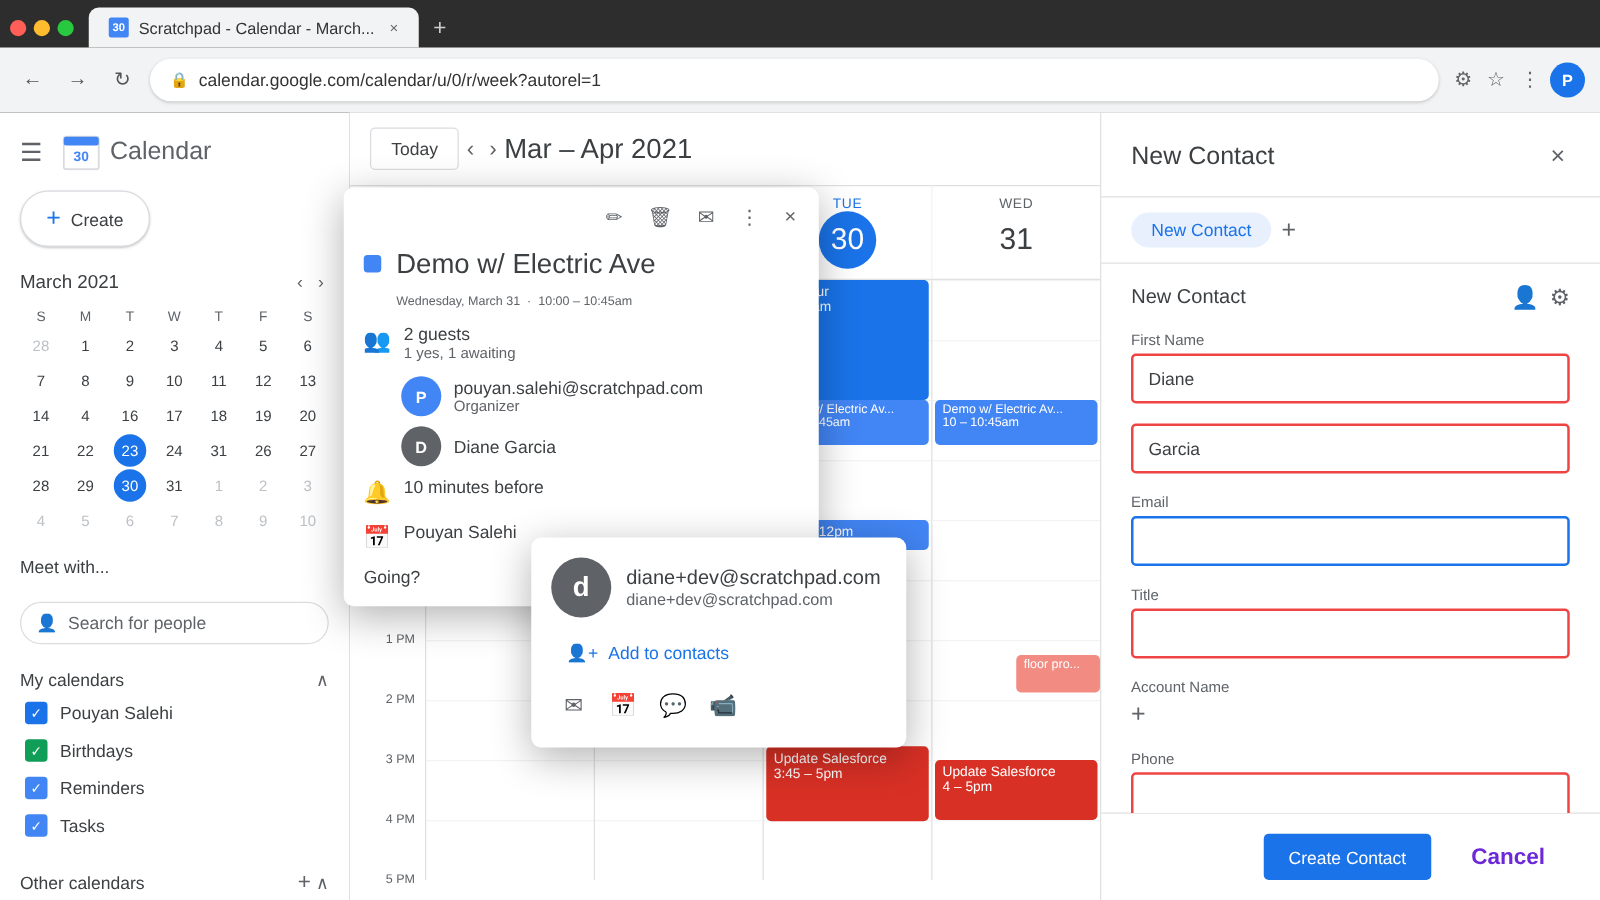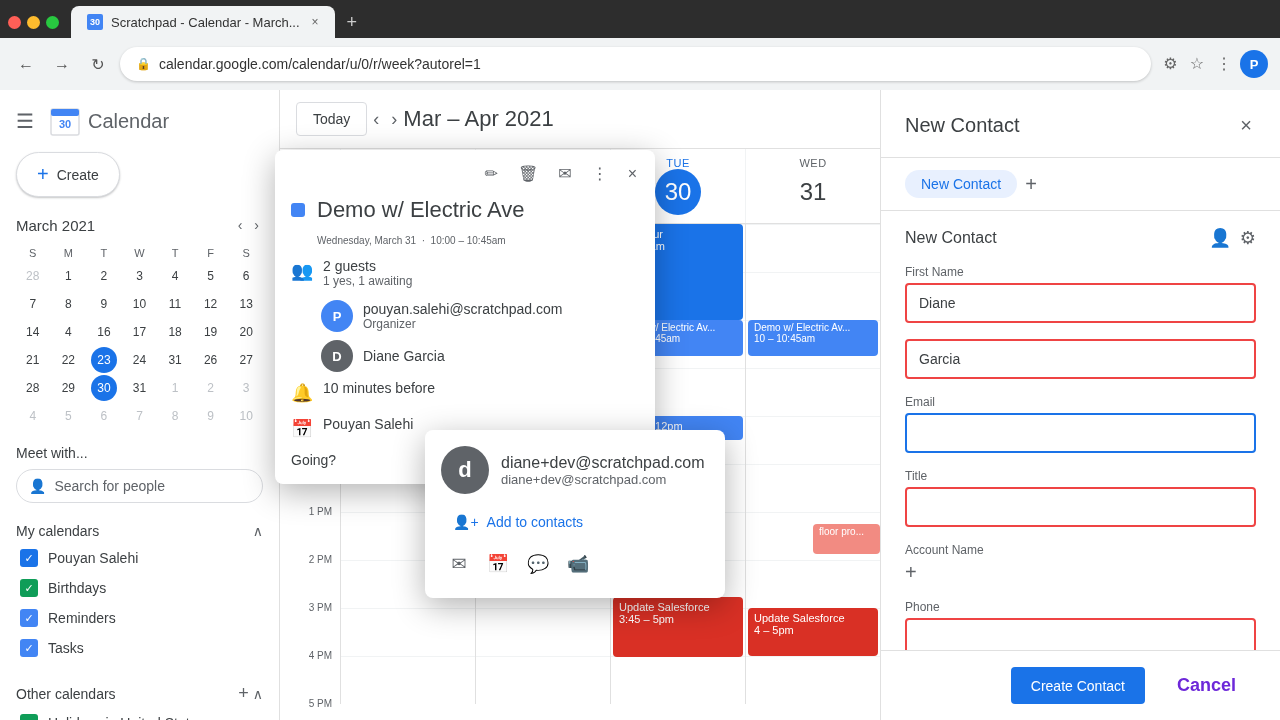--- a/index.html
+++ b/index.html
@@ -117,21 +117,21 @@
     .mini-cal-title { font-size: 15px; color: #3c4043; font-weight: 400; }
     .mini-cal-nav { color: #5f6368; font-size: 14px; cursor: pointer; padding: 4px; }
     .mini-cal-grid { display: grid; grid-template-columns: repeat(7, 1fr); gap: 2px; text-align: center; }
     .mini-cal-day-header { font-size: 11px; color: #5f6368; padding: 2px; }
     .mini-cal-day { font-size: 12px; color: #3c4043; padding: 4px 2px; border-radius: 50%; cursor: pointer; width: 26px; height: 26px; display: flex; align-items: center; justify-content: center; margin: auto; }
     .mini-cal-day.today { background: #1a73e8; color: white; border-radius: 50%; }
     .mini-cal-day.other-month { color: #bdc1c6; }
 
     
     .meet-with { padding: 8px 16px; }
-    .meet-with-title { font-size: 14px; color: #3c4043; font-weight: 500; margin-bottom: 8px; }
+    .meet-with-title { font-size: 14px; color: #3c4043; font-weight: 500; margin-bottom: 20px; }
     .search-people {
       display: flex;
       align-items: center;
       gap: 8px;
       padding: 8px 12px;
       border: 1px solid #dadce0;
       border-radius: 24px;
       cursor: pointer;
       color: #5f6368;
       font-size: 14px;

